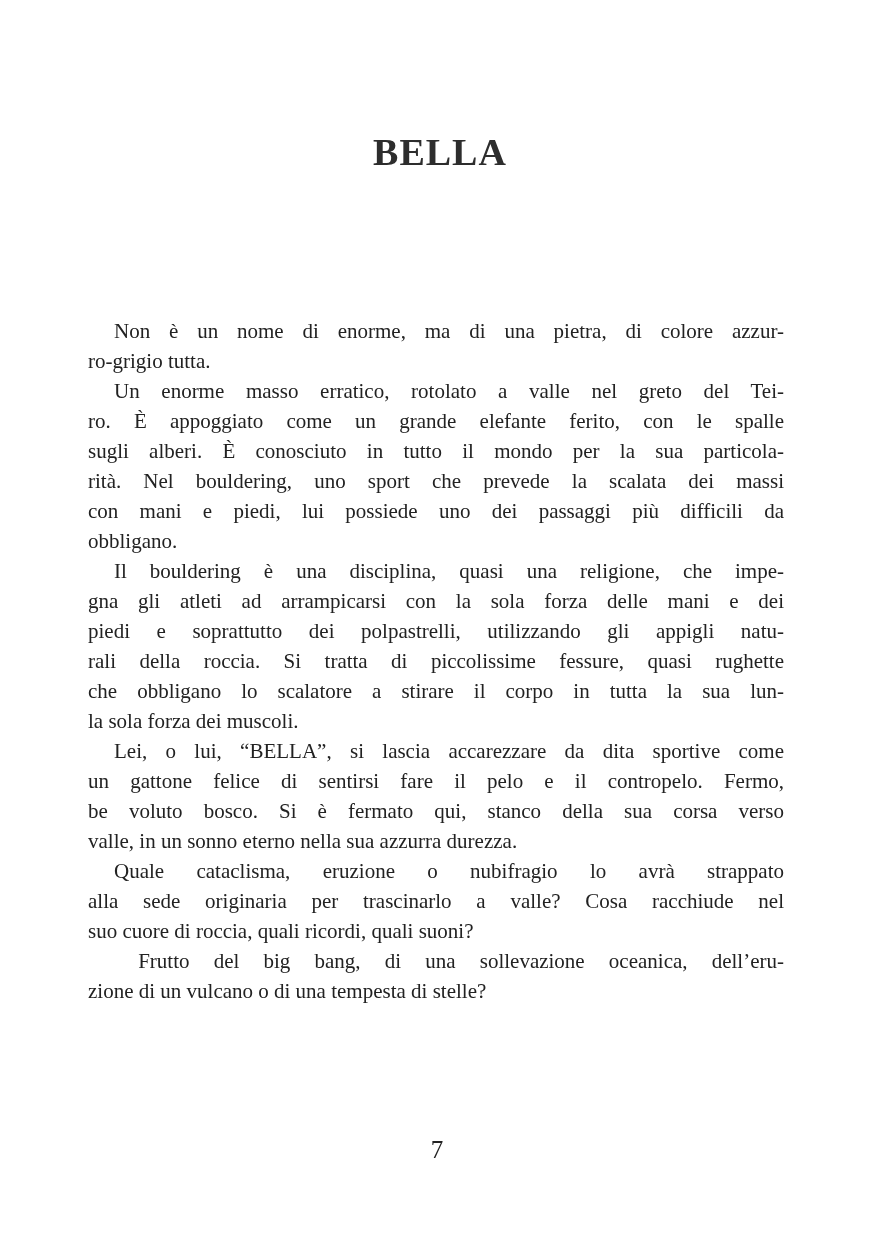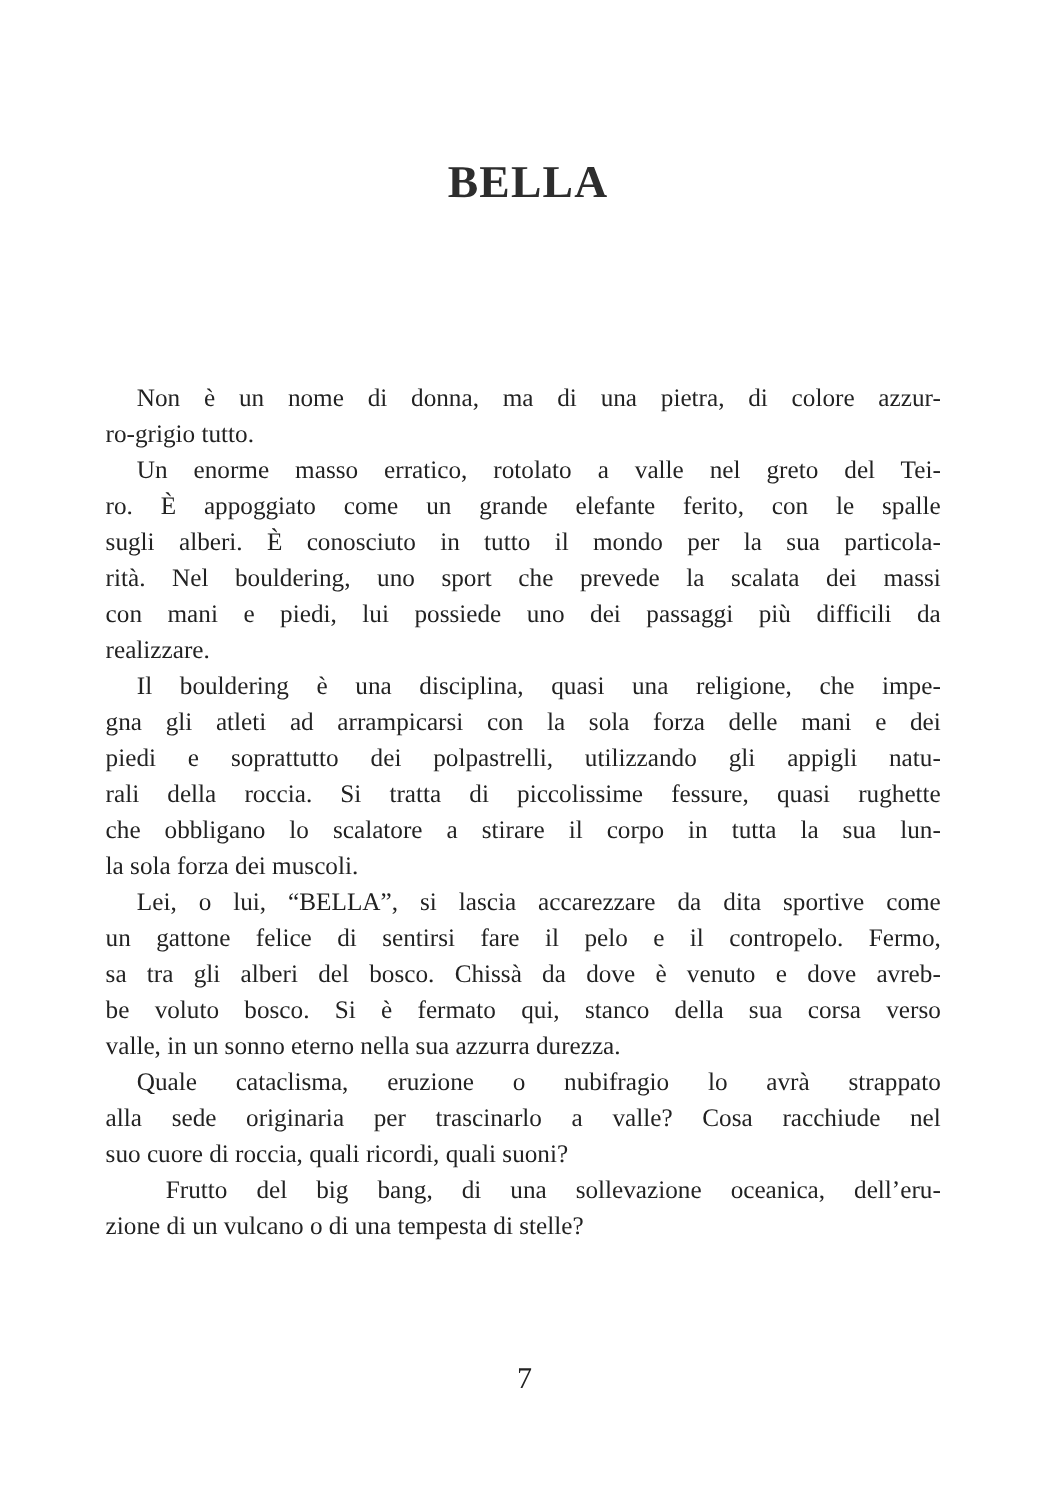--- a/index.html
+++ b/index.html
@@ -60,37 +60,36 @@
     line-height: 32px;
   }
 </style>
 </head>
 <body>
 
 <div class="page">
   <h1 class="title">BELLA</h1>
 
   <div class="body">
-      <div class="line first">Non è un nome di donna, ma di una pietra, di colore azzur-</div>
-      <div class="line last">ro-grigio tutto.</div>
+      <div class="line first">Non è un nome di enorme, ma di una pietra, di colore azzur-</div>
+      <div class="line last">ro-grigio tutta.</div>
       <div class="line first">Un enorme masso erratico, rotolato a valle nel greto del Tei-</div>
       <div class="line">ro. È appoggiato come un grande elefante ferito, con le spalle</div>
       <div class="line">sugli alberi. È conosciuto in tutto il mondo per la sua particola-</div>
       <div class="line">rità. Nel bouldering, uno sport che prevede la scalata dei massi</div>
       <div class="line">con mani e piedi, lui possiede uno dei passaggi più difficili da</div>
-      <div class="line last">realizzare.</div>
+      <div class="line last">obbligano.</div>
       <div class="line first">Il bouldering è una disciplina, quasi una religione, che impe-</div>
       <div class="line">gna gli atleti ad arrampicarsi con la sola forza delle mani e dei</div>
       <div class="line">piedi e soprattutto dei polpastrelli, utilizzando gli appigli natu-</div>
       <div class="line">rali della roccia. Si tratta di piccolissime fessure, quasi rughette</div>
       <div class="line">che obbligano lo scalatore a stirare il corpo in tutta la sua lun-</div>
       <div class="line last">la sola forza dei muscoli.</div>
       <div class="line first">Lei, o lui, “BELLA”, si lascia accarezzare da dita sportive come</div>
       <div class="line">un gattone felice di sentirsi fare il pelo e il contropelo. Fermo,</div>
-      <div class="line">sa tra gli alberi del bosco. Chissà da dove è venuto e dove avreb-</div>
       <div class="line">be voluto bosco. Si è fermato qui, stanco della sua corsa verso</div>
       <div class="line last">valle, in un sonno eterno nella sua azzurra durezza.</div>
       <div class="line first">Quale cataclisma, eruzione o nubifragio lo avrà strappato</div>
       <div class="line">alla sede originaria per trascinarlo a valle? Cosa racchiude nel</div>
       <div class="line last">suo cuore di roccia, quali ricordi, quali suoni?</div>
       <div class="line first"> Frutto del big bang, di una sollevazione oceanica, dell’eru-</div>
       <div class="line last">zione di un vulcano o di una tempesta di stelle?</div>
     </div>
 
   <div class="folio">7</div>

